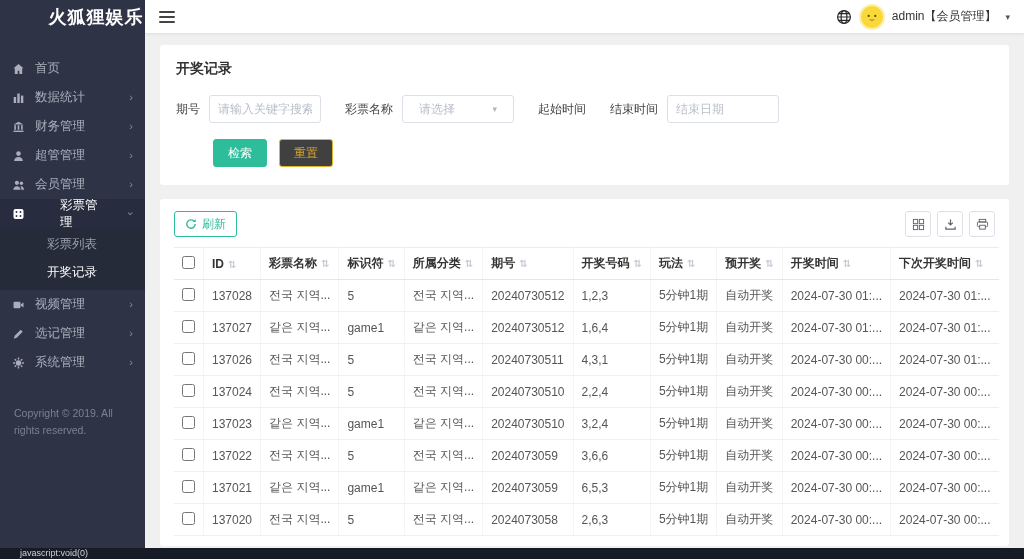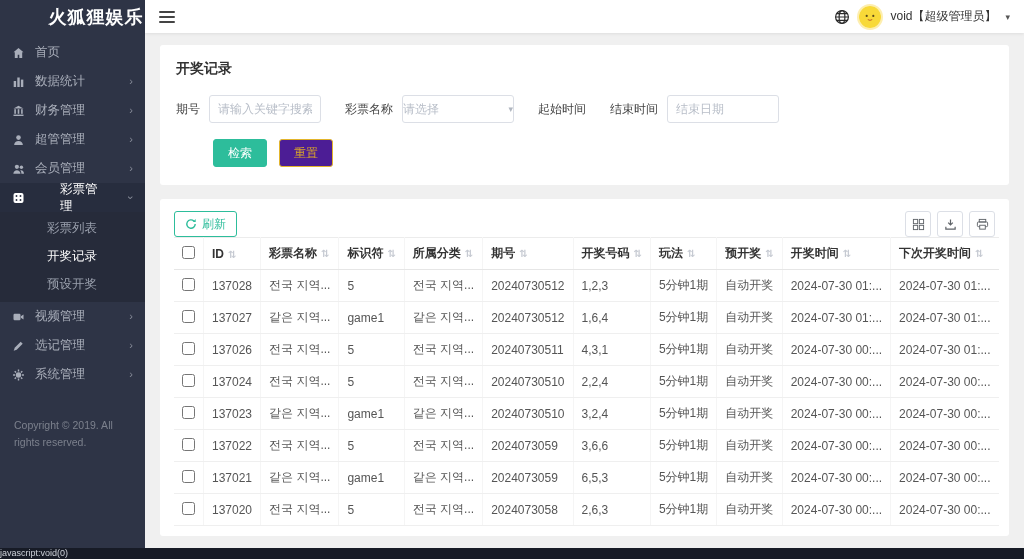--- a/index.html
+++ b/index.html
@@ -3,21 +3,21 @@
 <meta charset="utf-8">
 <style>
   * { box-sizing: border-box; margin: 0; padding: 0; }
   html,body { width:1024px; height:559px; overflow:hidden; }
   body { font-family:"Liberation Sans","DejaVu Sans",sans-serif; font-size:12px; color:#333; background:#f0f0f0; position:relative; }
   .app { display:flex; width:1024px; height:559px; }
 
   
   .sidebar { width:145px; flex-shrink:0; background:#2e3446; display:flex; flex-direction:column; }
   .logo { height:34px; line-height:34px; text-align:center; color:#fff; font-size:18px; font-weight:bold; letter-spacing:1px;padding-left:47px; }
-  .menu { margin-top:4px; }
+  .menu { margin-top:20px; }
   .menu-item { height:29px; display:flex; align-items:center; padding:0 12px; color:#a9aeba; cursor:pointer; font-size:12.5px; }
   .menu-item .mi-icon { width:14px; height:13px; margin-right:9px; display:inline-flex; align-items:center; }
   .menu-item svg { fill:currentColor; }
   .chev { margin-left:auto; font-size:11px; color:#868b98; line-height:1; }
   .chev.down { transform:rotate(90deg); }
   .menu-item.active-parent { color:#fff; background:#272d3e;gap:26px; }
   .submenu { background:#262b3a; padding:2px 0 4px; }
   .sub-item { height:28px; line-height:28px; padding-left:47px; color:#9aa0ad; font-size:12.5px; cursor:pointer; }
   .sub-item.active { color:#ffffff; }
   .copyright { margin-top:28px; padding:0 14px; color:#7c818d; font-size:10.5px; line-height:1.6; }
@@ -37,45 +37,45 @@
   .content { flex:1; padding:12px 15px 6px; overflow:hidden; }
   .panel { background:#fff; border-radius:3px; }
   .panel-head { padding:0 16px 18px; }
   .page-title { font-size:14px; font-weight:bold; color:#333; padding:15px 0 13px; }
 
   .filter-row { display:flex; align-items:center; gap:24px; margin-top:4px; }
   .f-group { display:flex; align-items:center; gap:9px; }
   .f-label { color:#444; font-size:12px; white-space:nowrap; }
   input.text { height:28px; border:1px solid #dcdfe6; border-radius:3px; padding:0 8px; font-size:12px; color:#333; width:112px; outline:none; background:#fff; }
   input::placeholder { color:#b8bec8; }
-  .fake-select { height:28px; width:112px; border:1px solid #dcdfe6; border-radius:3px; display:flex; align-items:center; justify-content:space-between; padding:0 0; color:#b8bec8; cursor:pointer; background:#fff; }
+  .fake-select { height:28px; width:112px; border:1px solid #dcdfe6; border-radius:3px; display:flex; align-items:center; justify-content:space-between; padding:0 16px; color:#b8bec8; cursor:pointer; background:#fff; }
   .fake-select .sel-caret { color:#b0b6c0; font-size:9px; }
 
   .btn-row { margin:16px 0 0 37px; display:flex; gap:12px; }
-  .btn { height:28px; padding:0 14px; border-radius:3px; font-size:12px; cursor:pointer; border:1px solid transparent; background:#4c1d95; }
+  .btn { height:28px; padding:0 14px; border-radius:3px; font-size:12px; cursor:pointer; border:1px solid transparent; background:#404040; }
   .btn.primary { background:#2dbd9b; border-color:#2dbd9b; color:#fff; }
   .btn.reset { border-color:#e3b52b; color:#d9a62a; }
 
   .table-panel { margin-top:14px; padding:12px 14px 10px; }
-  .table-toolbar { display:flex; align-items:center; }
+  .table-toolbar { display:flex; align-items:center; margin-bottom:10px; }
   .btn.refresh { height:26px; padding:0 10px; border:1px solid #2dbd9b; color:#2dbd9b; display:inline-flex; align-items:center; gap:5px; background:#fff; }
   .btn.refresh svg { stroke:currentColor; }
   .tool-icons { margin-left:auto; display:flex; gap:6px; }
   .tool-btn { width:26px; height:26px; border:1px solid #dcdfe6; border-radius:3px; display:flex; align-items:center; justify-content:center; color:#5f6368; background:#fff; cursor:pointer; }
 
   table { width:100%; border-collapse:collapse; border-top:1px solid #ececec; }
   th, td { font-size:12px; text-align:left; padding:7px 8px; border-bottom:1px solid #efefef; border-right:1px solid #f5f5f5; white-space:nowrap; overflow:hidden; text-overflow:ellipsis; }
   th:last-child, td:last-child { border-right:none; }
   th { color:#333; font-weight:bold; border-bottom-color:#e6e6e6; }
   td { color:#555; }
   .cb-col { width:32px; }
   th .sort { color:#c6cad2; font-size:10px; margin-left:4px; cursor:pointer; }
   input[type=checkbox] { width:13px; height:13px; cursor:pointer; }
 
-  .statusbar { position:absolute; left:0; bottom:0; width:1024px; height:11px; background:#171b26; color:#cdd1d9; font-size:9px; line-height:11px; padding-left:0; z-index:20; }
+  .statusbar { position:absolute; left:0; bottom:0; width:1024px; height:11px; background:#171b26; color:#cdd1d9; font-size:9px; line-height:11px; padding-left:20px; z-index:20; }
 </style>
 </head>
 <body>
 
 <div class="app">
 
   <aside class="sidebar">
     <div class="logo">火狐狸娱乐</div>
     <nav class="menu">
 
@@ -148,21 +148,20 @@
               <circle class="dot" cx="8" cy="8" r=".95"></circle>
             </svg>
         </span>
         <span class="mi-label">彩票管理</span>
         <span class="chev down">›</span>
       </div>
 
       <div class="submenu">
         <div class="sub-item">彩票列表</div>
         <div class="sub-item active">开奖记录</div>
-        <div class="sub-item">预设开奖</div>
       </div>
 
       <div class="menu-item">
         <span class="mi-icon">
           <svg width="13" height="12" viewBox="0 0 12 12">
               <rect x="1" y="2.8" width="7" height="6.4" rx="1.2"></rect>
               <path d="M8.4 5.2 11 3.4v5.2L8.4 6.8z"></path>
             </svg>
         </span>
         <span class="mi-label">视频管理</span>
@@ -211,21 +210,21 @@
             </svg>
         </span>
         <span class="avatar">
           <svg width="22" height="22" viewBox="0 0 20 20">
               <circle cx="10" cy="10" r="10" fill="#F8D938"></circle>
               <circle cx="7" cy="9" r="1" fill="#5a4a1a"></circle>
               <circle cx="13" cy="9" r="1" fill="#5a4a1a"></circle>
               <path d="M8 12.2c1.2 1 2.8 1 4 0" stroke="#c9742a" stroke-width="1" fill="none"></path>
             </svg>
         </span>
-        <span class="user-label">void【超级管理员】</span>
+        <span class="user-label">admin【会员管理】</span>
         <span class="tb-caret">▾</span>
       </div>
     </div>
 
     <div class="content">
 
       <section class="panel panel-head">
         <div class="page-title">开奖记录</div>
 
         <div class="filter-row">

